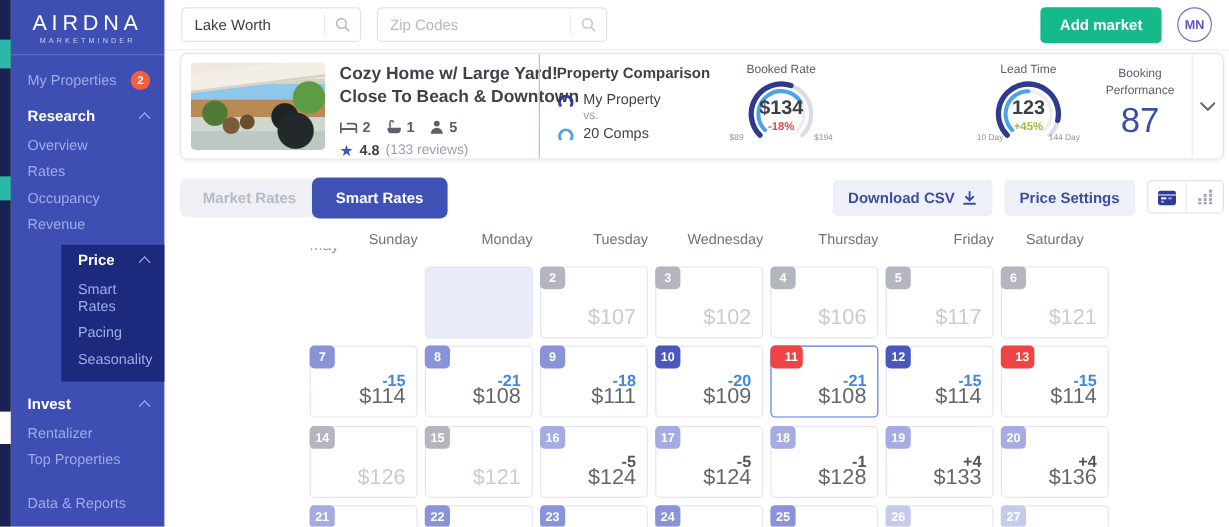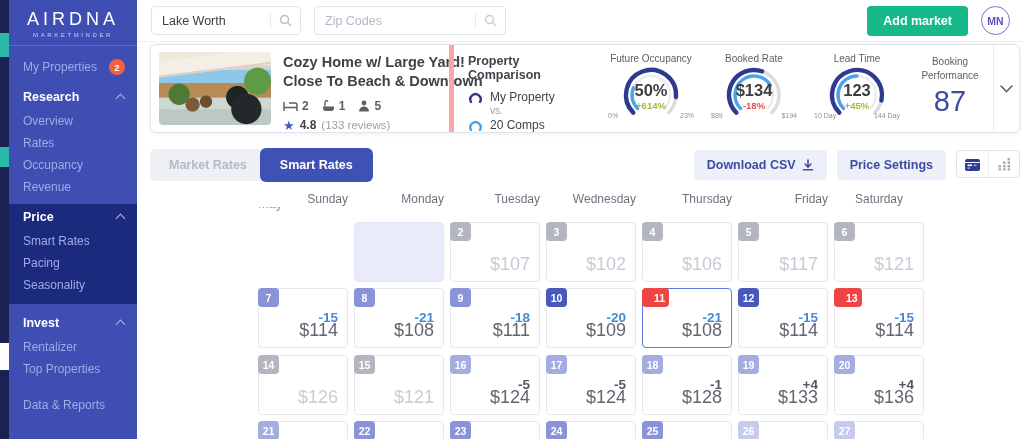--- a/index.html
+++ b/index.html
@@ -17,21 +17,21 @@
   
   .sidebar { position:absolute; left:9px; top:0; width:128px; height:100%;
     background:var(--sidebar-bg,#3f4eb3); color:#fff; z-index:4; }
   .logo { padding:9px 4px 7px; text-align:center; border-bottom:1px solid rgba(255,255,255,.18); }
   .logo-title { font-size:18px; font-weight:normal; letter-spacing:4px; color:#fff; }
   .logo-sub { font-size:6px; letter-spacing:2.6px; color:#c7cff4; margin-top:2px; }
   .menu { padding-top:10px; }
   .side-link { position:relative; padding:4px 14px; font-size:12px; color:#9fabe8; cursor:pointer; }
   .side-header { position:relative; padding:6px 14px; margin-top:6px; font-size:12.5px; font-weight:bold; color:#fff; cursor:pointer; }
   .side-gap { margin-top:14px; }
-  .price-block { background:var(--sidebar-active-bg,#1c2a7e); padding-bottom:8px; margin-top:6px; }
+  .price-block { background:var(--sidebar-active-bg,#1c2a7e); padding-bottom:8px; margin-top:6px;margin-left:42px; }
   .price-block .side-header { margin-top:0; }
   .num-badge { position:absolute; right:12px; top:3px; width:16px; height:16px; border-radius:50%;
     background:var(--badge-orange,#f4603e); color:#fff; font-size:9.5px; font-weight:bold;
     display:flex; align-items:center; justify-content:center; }
   .chev-up { position:absolute; right:13px; top:11px; width:7px; height:7px;
     border-left:1.7px solid #aab4ee; border-top:1.7px solid #aab4ee; transform:rotate(45deg); }
 
   
   .content { position:absolute; left:137px; top:0; right:0; bottom:0; background:#fff; }
 
@@ -67,21 +67,21 @@
     transform:rotate(-7deg); border-bottom:2px solid #d9d2c2; }
   .info { padding:8px 10px 0 12px; width:178px; flex:none; }
   .title-line { font-size:14.5px; font-weight:bold; color:#3f4349; line-height:1.28; white-space:nowrap; }
   .amenities { display:flex; gap:13px; margin-top:9px; align-items:center; }
   .amen { display:flex; gap:4px; align-items:center; font-size:12px; font-weight:bold; color:#5b6069; }
   .rating { display:flex; gap:5px; align-items:center; margin-top:5px; }
   .star { color:#4356c0; font-size:13px; line-height:1; }
   .rating-val { font-size:12px; font-weight:bold; color:#3f4349; }
   .rating-count { font-size:11.5px; color:#9aa0ab; }
 
-  .comp-legend { border-left:5px solid #fca5a5; padding:9px 6px 0 14px; width:152px; flex:none; }
+  .comp-legend { border-left:1px solid #fca5a5; padding:9px 6px 0 14px; width:152px; flex:none; }
   .comp-heading { font-size:12.5px; font-weight:bold; color:#3f4349; }
   .legend-row { display:flex; align-items:center; gap:7px; margin-top:8px; font-size:12px; color:#3f4349; }
   .legend-vs { font-size:10px; color:#9aa0ab; margin:1px 0 0 22px; }
 
   .gauges { display:flex; flex:1; justify-content:space-between; padding:5px 2px 0 2px; }
   .gauge { position:relative; width:96px; text-align:center; }
   .gauge-label { font-size:10px; color:#5a6069; margin-top:3px; white-space:nowrap; }
   .gauge-body { position:relative; width:88px; height:56px; margin:0 auto; }
   .gauge-val { position:absolute; left:0; right:0; top:17px; font-size:16.5px; font-weight:bold; color:#3c4043; }
   .gauge-chg { position:absolute; left:0; right:0; top:36px; font-size:9.5px; font-weight:bold; }
@@ -236,29 +236,20 @@
         <div class="legend-row" style="margin-top:2px">
           <svg width="15" height="11" viewBox="0 0 15 11">
               <path d="M3 10 A5.2 5.2 0 1 1 12 10" fill="none" stroke="#4da3e8" stroke-width="2.4" stroke-linecap="round"></path>
             </svg>
           <span>20 Comps</span>
         </div>
       </div>
 
       <div class="gauges">
           <div class="gauge">
-            <div class="gauge-label">Future Occupancy</div>
-            <div class="gauge-body"><svg width="88" height="56">
-                <path d="M 26.32 48.68 A 25 25 0 1 1 61.68 48.68" fill="none" stroke="#dcdde2" stroke-width="3.6" stroke-linecap="round"></path>
-                <path d="M 26.32 48.68 A 25 25 0 1 1 68.92 32.96" fill="none" stroke="#2d3a8f" stroke-width="4.4" stroke-linecap="round"></path>
-                <path d="M 30.56 44.44 A 19 19 0 1 1 57.44 44.44" fill="none" stroke="#ecedf1" stroke-width="2.6" stroke-linecap="round"></path>
-                <path d="M 30.56 44.44 A 19 19 0 0 1 26.45 23.73" fill="none" stroke="#4da3e8" stroke-width="3.4" stroke-linecap="round"></path>
-              </svg><div class="gauge-val">50%</div><div class="gauge-chg chg-up">+614%</div><span class="gauge-min">0%</span><span class="gauge-max">23%</span></div>
-          </div>
-          <div class="gauge">
             <div class="gauge-label">Booked Rate</div>
             <div class="gauge-body"><svg width="88" height="56">
                 <path d="M 26.32 48.68 A 25 25 0 1 1 61.68 48.68" fill="none" stroke="#dcdde2" stroke-width="3.6" stroke-linecap="round"></path>
                 <path d="M 26.32 48.68 A 25 25 0 0 1 52.10 7.35" fill="none" stroke="#2d3a8f" stroke-width="4.4" stroke-linecap="round"></path>
                 <path d="M 30.56 44.44 A 19 19 0 1 1 57.44 44.44" fill="none" stroke="#ecedf1" stroke-width="2.6" stroke-linecap="round"></path>
                 <path d="M 30.56 44.44 A 19 19 0 1 1 60.35 21.33" fill="none" stroke="#4da3e8" stroke-width="3.4" stroke-linecap="round"></path>
               </svg><div class="gauge-val">$134</div><div class="gauge-chg chg-down">-18%</div><span class="gauge-min">$89</span><span class="gauge-max">$194</span></div>
           </div>
           <div class="gauge">
             <div class="gauge-label">Lead Time</div>

